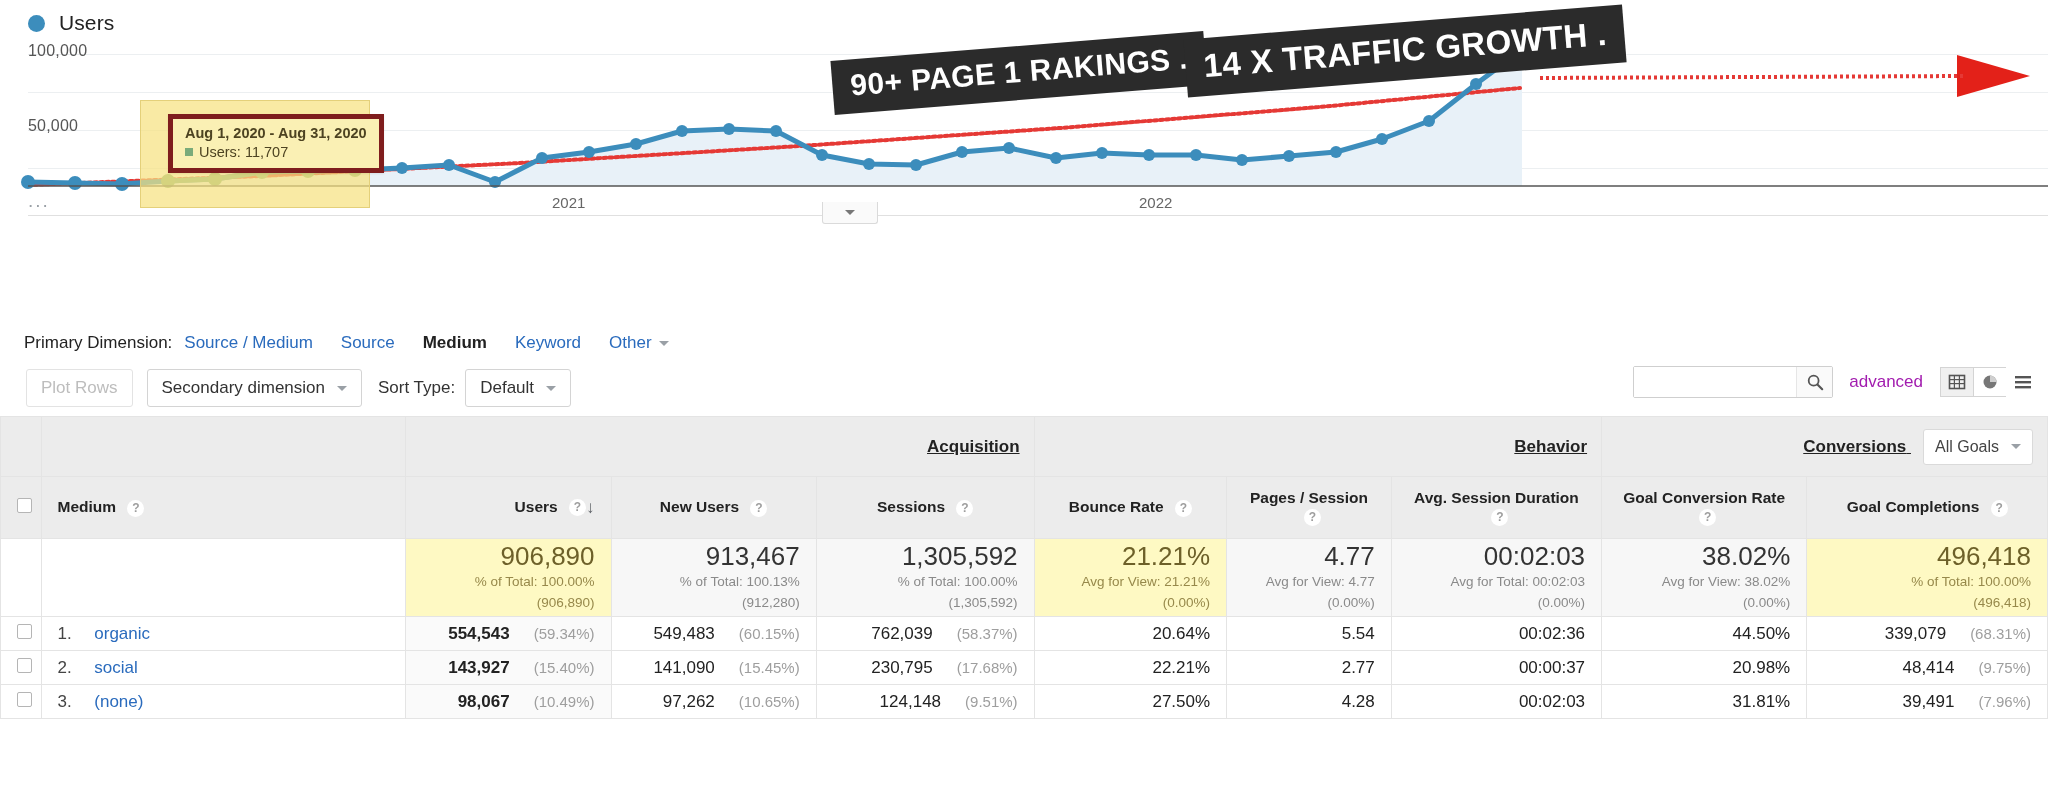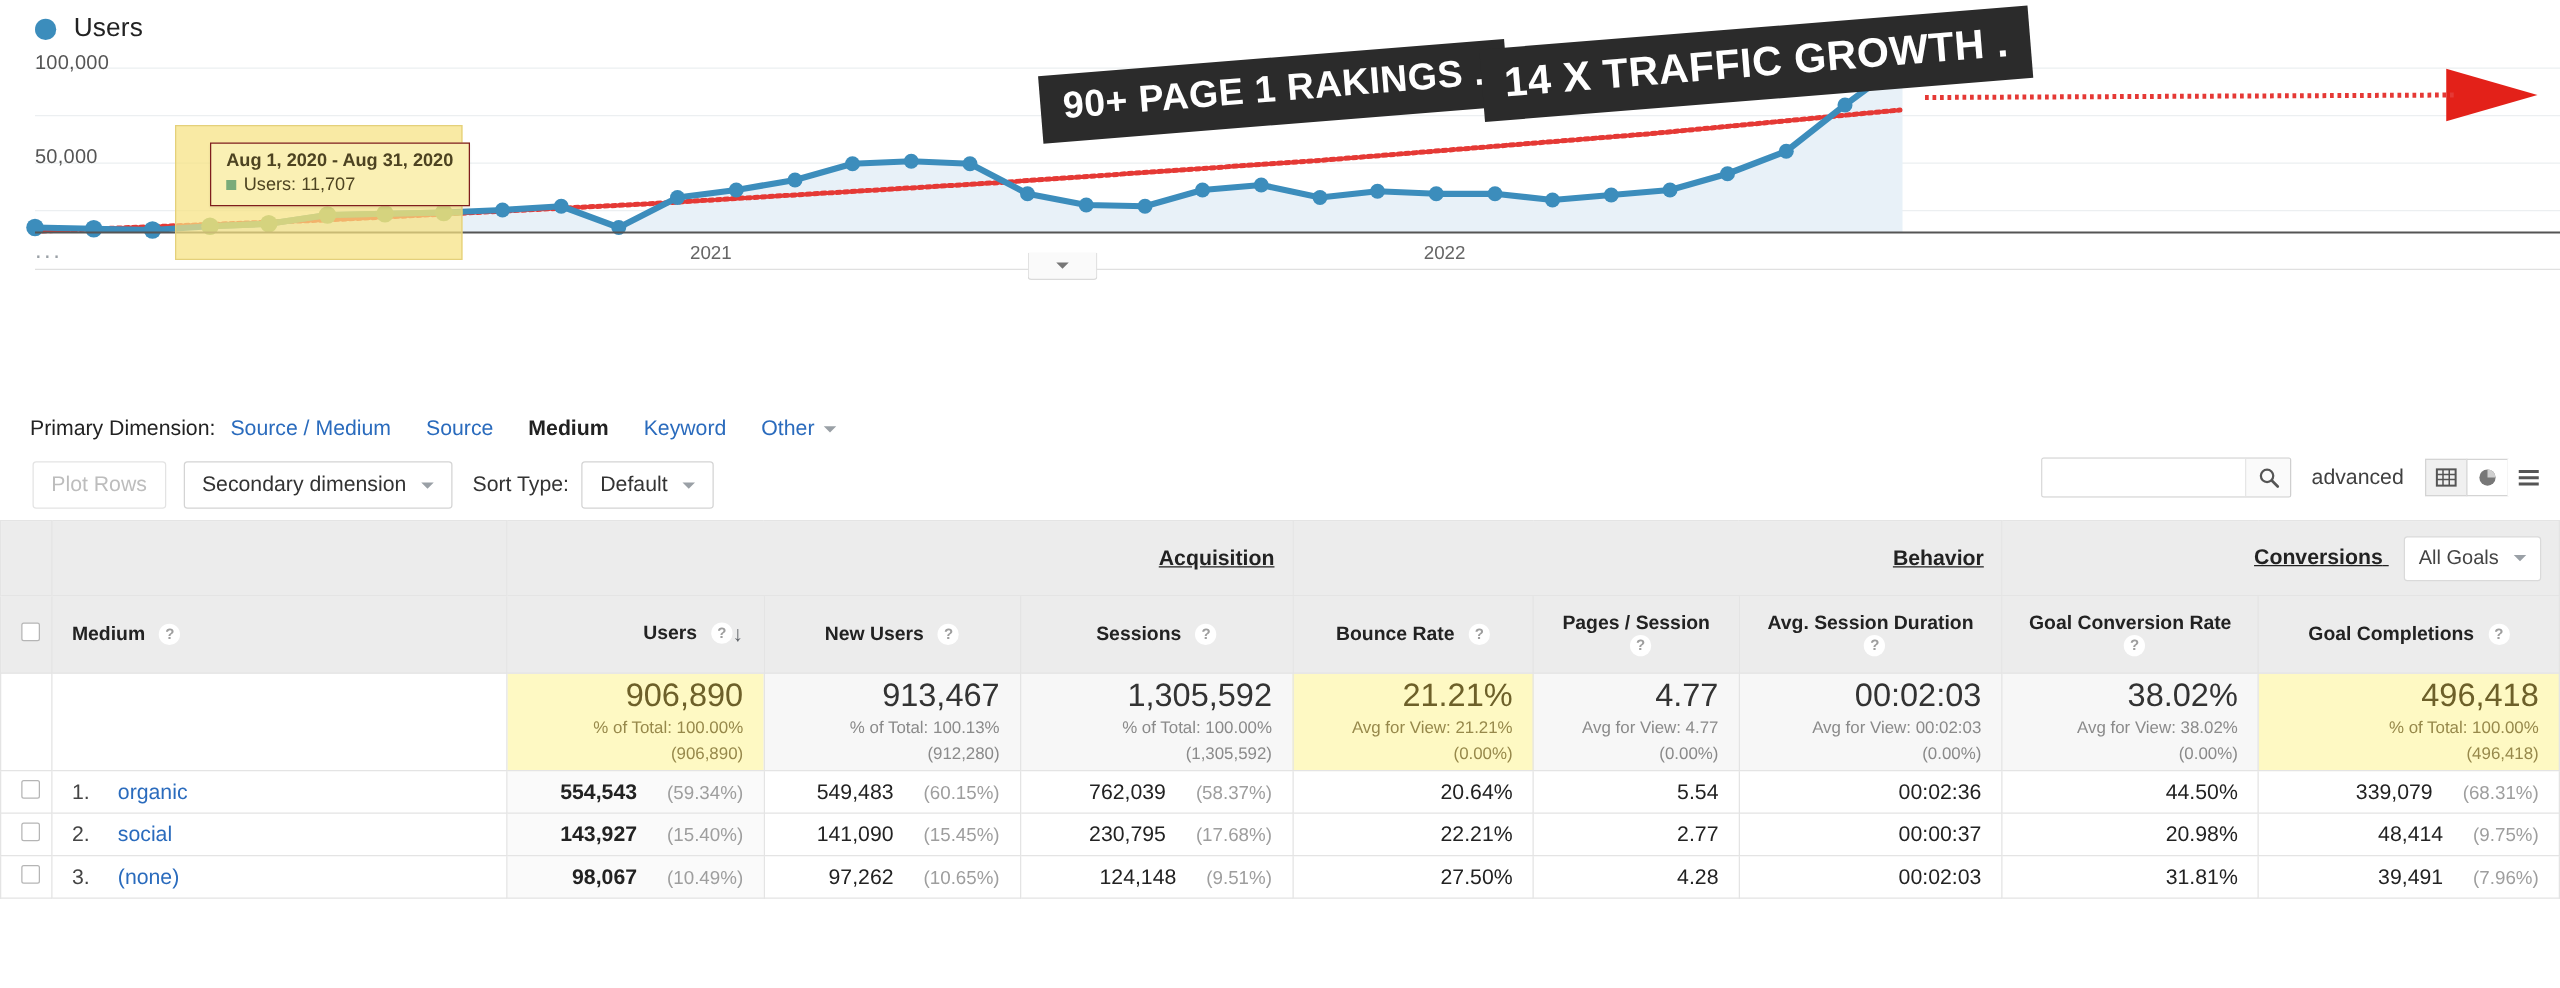--- a/index.html
+++ b/index.html
@@ -34,21 +34,21 @@
   
   .range-hl {
     position: absolute;
     left: 140px; top: 100px; width: 230px; height: 108px;
     background: rgba(247,226,129,.72);
     border: 1px solid #e4d07a;
     z-index: 6;
   }
   .tooltip-box {
     position: absolute; left: 168px; top: 114px;
-    background: #faf0b4; border: 1px solid #7f1d1d;
+    background: #faf0b4; border: 5px solid #7f1d1d;
     padding: 6px 12px 8px 12px; z-index: 9;
     box-shadow: 0 1px 2px rgba(0,0,0,.08);
   }
   .tooltip-date { font-size: 14.5px; font-weight: bold; color: #4d4321; white-space: nowrap; }
   .tooltip-series { font-size: 14.5px; color: #4d4321; margin-top: 3px; display: flex; align-items: center; gap: 6px; white-space: nowrap; }
   .tt-swatch { width: 8px; height: 8px; background: #7aab7a; display: inline-block; }
 
   
   .callout {
     position: absolute; background: #2b2b2b; color: #fff;
@@ -94,21 +94,21 @@
     font-size: 17px; color: #333; display: inline-flex; align-items: center; padding: 0 14px; gap: 12px; cursor: pointer;
   }
   .btn.disabled { color: #bdbdbd; border-color: #e3e3e3; }
   .sep-label { font-size: 17px; color: #333; margin: 0 10px 0 16px; }
   .ml14 { margin-left: 14px; }
 
   .right-tools { position: absolute; right: 8px; top: 366px; display: flex; align-items: center; gap: 0; }
   .search-wrap { display: flex; align-items: center; border: 1px solid #cfcfcf; border-radius: 2px; height: 32px; background: #fff; }
   .search-input { width: 162px; height: 30px; border: none; outline: none; padding: 0 8px; font-size: 15px; font-family: "Liberation Sans", sans-serif; }
   .search-btn { width: 36px; height: 30px; border-left: 1px solid #e6e6e6; background: #fafafa; display: flex; align-items: center; justify-content: center; cursor: pointer; }
-  .adv-link { font-size: 17px; color: #404040; margin: 0 18px 0 16px; cursor: pointer; }
+  .adv-link { font-size: 17px; color: #a21caf; margin: 0 18px 0 16px; cursor: pointer; }
   .view-btn { width: 34px; height: 30px; border: 1px solid #d4d4d4; display: flex; align-items: center; justify-content: center; background: #fff; cursor: pointer; margin-left: -1px; }
   .view-btn.sel { background: #f0f0f0; }
   .view-btn.bare { border: none; }
 
   
   .tbl { position: absolute; top: 416px; left: 0; width: 2048px; border-collapse: collapse; table-layout: fixed; }
   .tbl th, .tbl td { border: 1px solid #e4e4e4; }
   .grp-row th { background: #ececec; height: 60px; font-size: 17px; color: #222; text-align: right; padding: 0 14px; vertical-align: middle; font-weight: bold; text-decoration: underline; }
   .grp-row th.blank { background: #ececec; border-bottom: none; }
   .sub-row th { background: #ececec; height: 62px; font-size: 15.5px; color: #222; font-weight: bold; padding: 0 16px; vertical-align: middle; }
@@ -388,21 +388,21 @@
           <div class="sum-sub gold">Avg for View: 21.21%</div>
           <div class="sum-sub gold">(0.00%)</div>
         </td>
         <td>
           <div class="sum-big">4.77</div>
           <div class="sum-sub">Avg for View: 4.77</div>
           <div class="sum-sub">(0.00%)</div>
         </td>
         <td>
           <div class="sum-big">00:02:03</div>
-          <div class="sum-sub">Avg for View: 00:02:03</div>
+          <div class="sum-sub">Avg for Total: 00:02:03</div>
           <div class="sum-sub">(0.00%)</div>
         </td>
         <td>
           <div class="sum-big">38.02%</div>
           <div class="sum-sub">Avg for View: 38.02%</div>
           <div class="sum-sub">(0.00%)</div>
         </td>
         <td class="hl">
           <div class="sum-big gold">496,418</div>
           <div class="sum-sub gold">% of Total: 100.00%</div>

